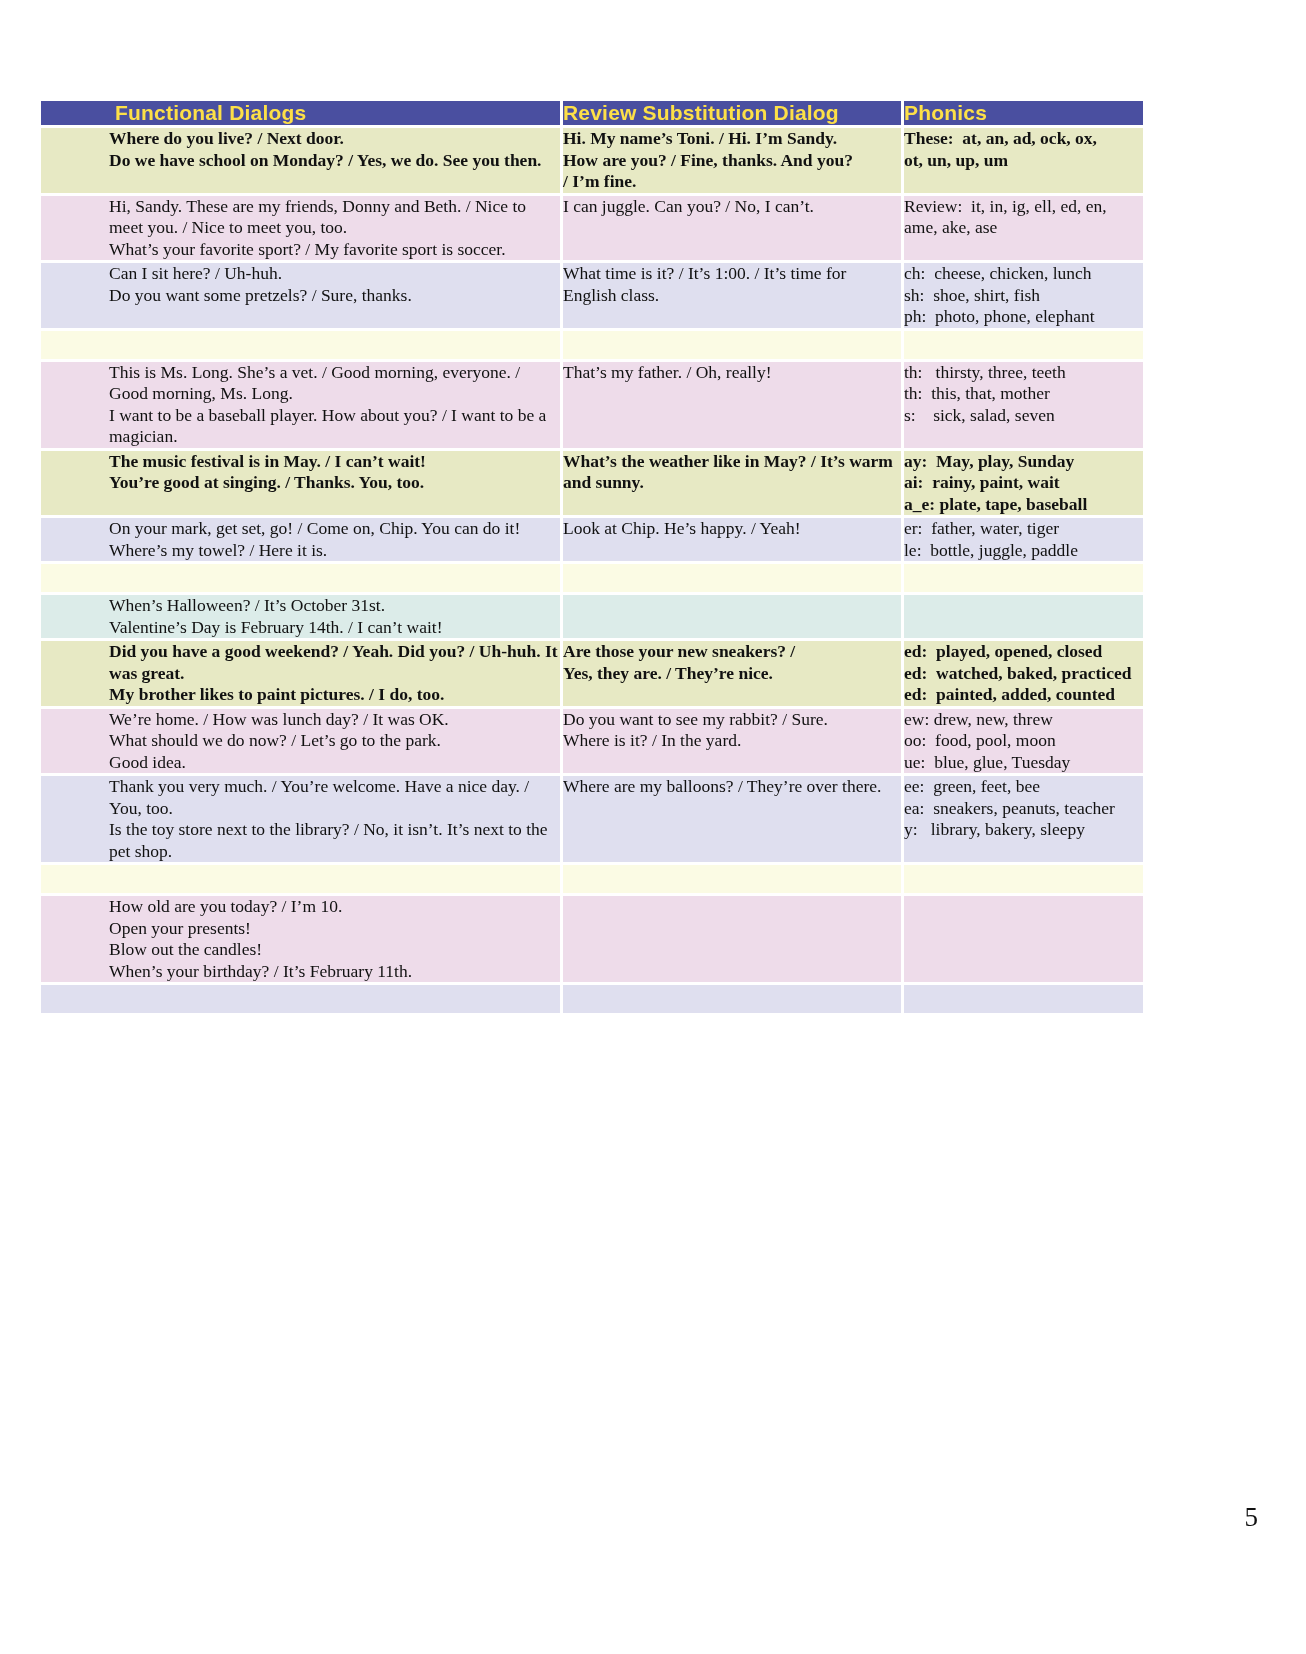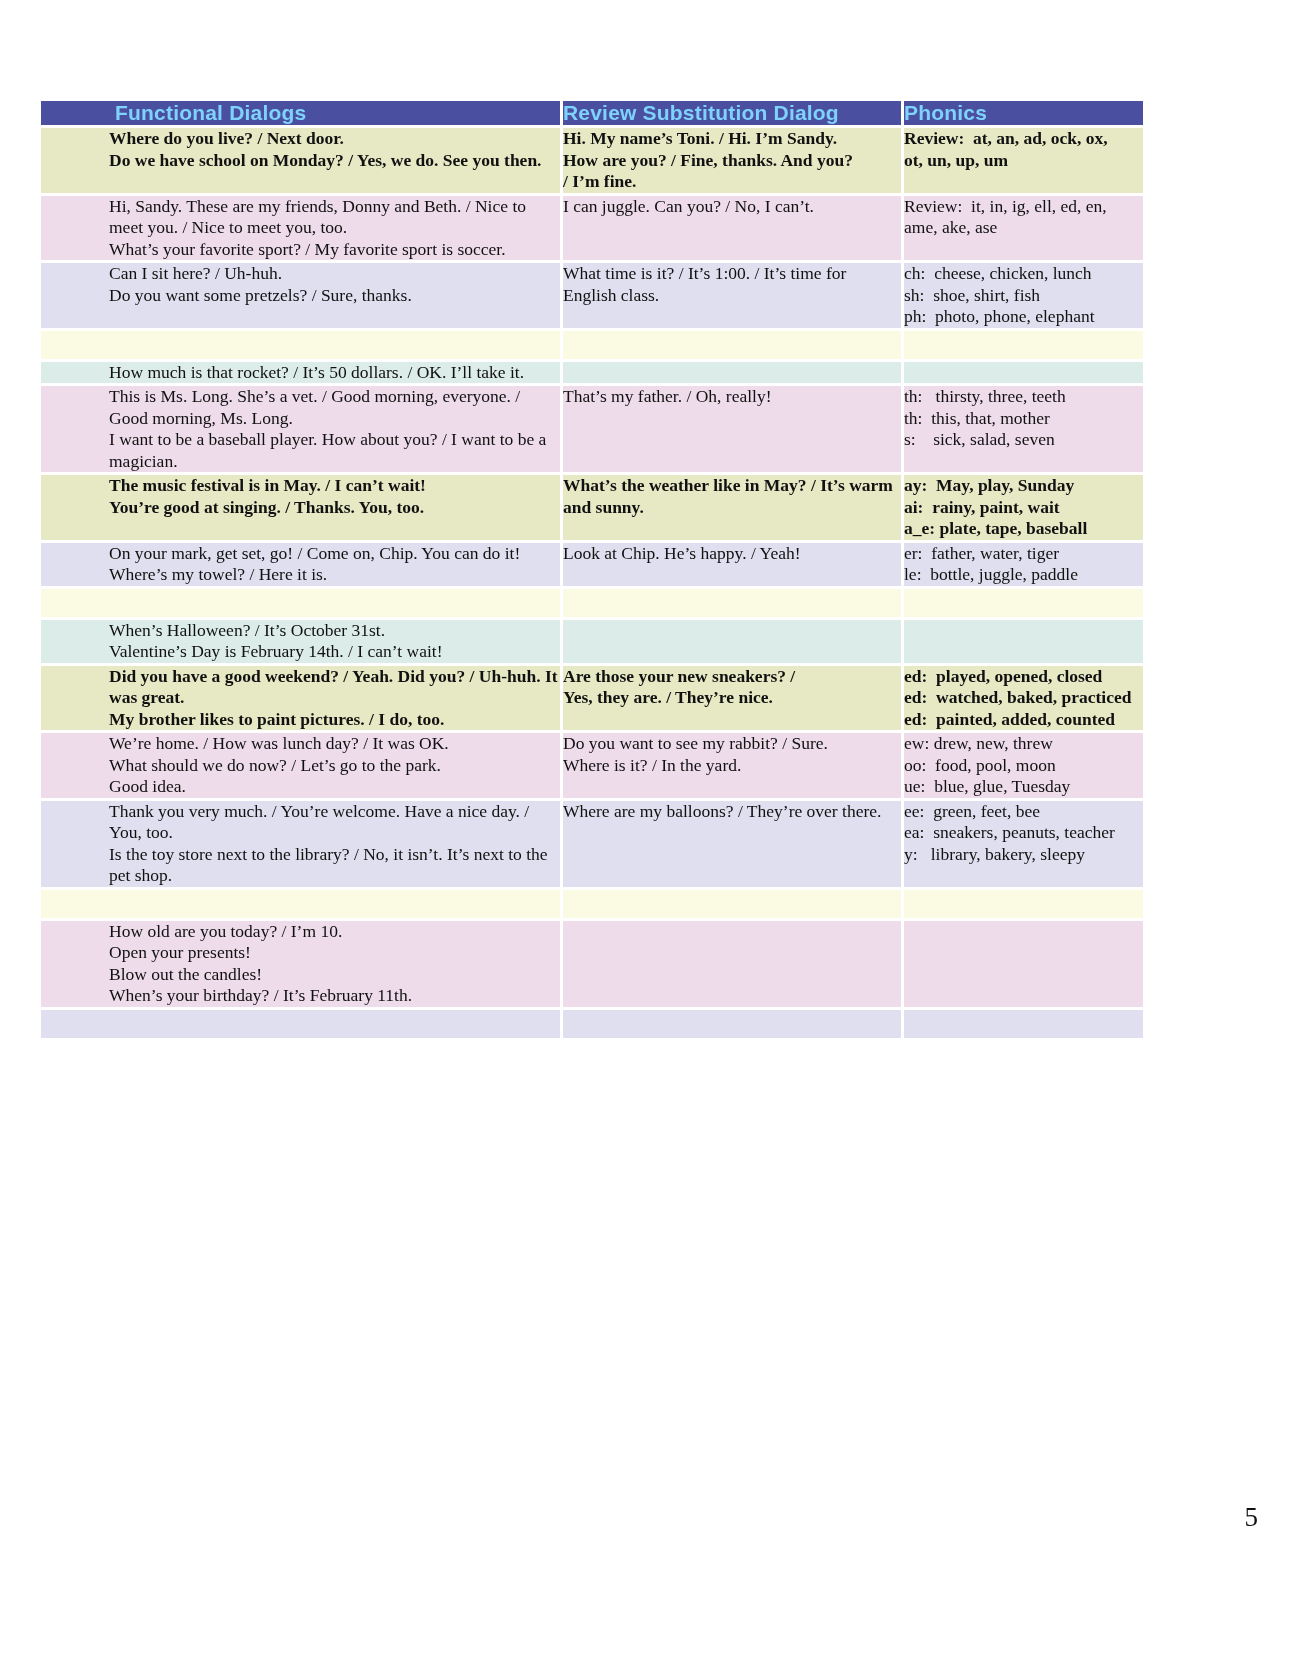--- a/index.html
+++ b/index.html
@@ -35,21 +35,21 @@
   table.grid td, table.grid th {
     vertical-align: top;
     padding: 0;
   }
   .col1 { width: 519px; }
   .col2 { width: 338px; }
   .col3 { width: 239px; }
 
   th.head {
     background: #4a4fa0;
-    color: #7dd3fc;
+    color: #fde047;
     font-family: "Liberation Sans", sans-serif;
     font-weight: bold;
     font-size: 21px;
     text-align: left;
     padding: 7px 0 8px 12px;
     letter-spacing: 0.2px;
     height: 24px;
   }
   th.head.c1 { padding-left: 74px; }
 
@@ -107,21 +107,21 @@
             <td class="cell bg-yellow c1">
               <div class="nowrap-block">Where do you live? / Next door.
 Do we have school on Monday? / Yes, we do. See you then.</div>
             </td>
             <td class="cell bg-yellow">
               <div class="nowrap-block">Hi. My name’s Toni. / Hi. I’m Sandy.
 How are you? / Fine, thanks. And you?
 / I’m fine.</div>
             </td>
             <td class="cell bg-yellow">
-              <div class="nowrap-block">Review:  at, an, ad, ock, ox,
+              <div class="nowrap-block">These:  at, an, ad, ock, ox,
 ot, un, up, um</div>
             </td>
           </tr>
           <tr>
             <td class="cell bg-pink c1">
               <div class="nowrap-block">Hi, Sandy. These are my friends, Donny and Beth. / Nice to meet you. / Nice to meet you, too.
 What’s your favorite sport? / My favorite sport is soccer.</div>
             </td>
             <td class="cell bg-pink">
               <div class="nowrap-block">I can juggle. Can you? / No, I can’t.</div>
@@ -142,27 +142,20 @@
             <td class="cell bg-lav">
               <div class="nowrap-block">ch:  cheese, chicken, lunch
 sh:  shoe, shirt, fish
 ph:  photo, phone, elephant</div>
             </td>
           </tr>
           <tr class="spacer-row">
             <td class="cell bg-cream c1 empty"></td>
             <td class="cell bg-cream empty"></td>
             <td class="cell bg-cream empty"></td>
-          </tr>
-          <tr>
-            <td class="cell bg-mint c1">
-              <div class="nowrap-block">How much is that rocket? / It’s 50 dollars. / OK. I’ll take it.</div>
-            </td>
-            <td class="cell bg-mint empty"></td>
-            <td class="cell bg-mint empty"></td>
           </tr>
           <tr>
             <td class="cell bg-pink c1">
               <div class="nowrap-block">This is Ms. Long. She’s a vet. / Good morning, everyone. / Good morning, Ms. Long.
 I want to be a baseball player. How about you? / I want to be a magician.</div>
             </td>
             <td class="cell bg-pink">
               <div class="nowrap-block">That’s my father. / Oh, really!</div>
             </td>
             <td class="cell bg-pink">

